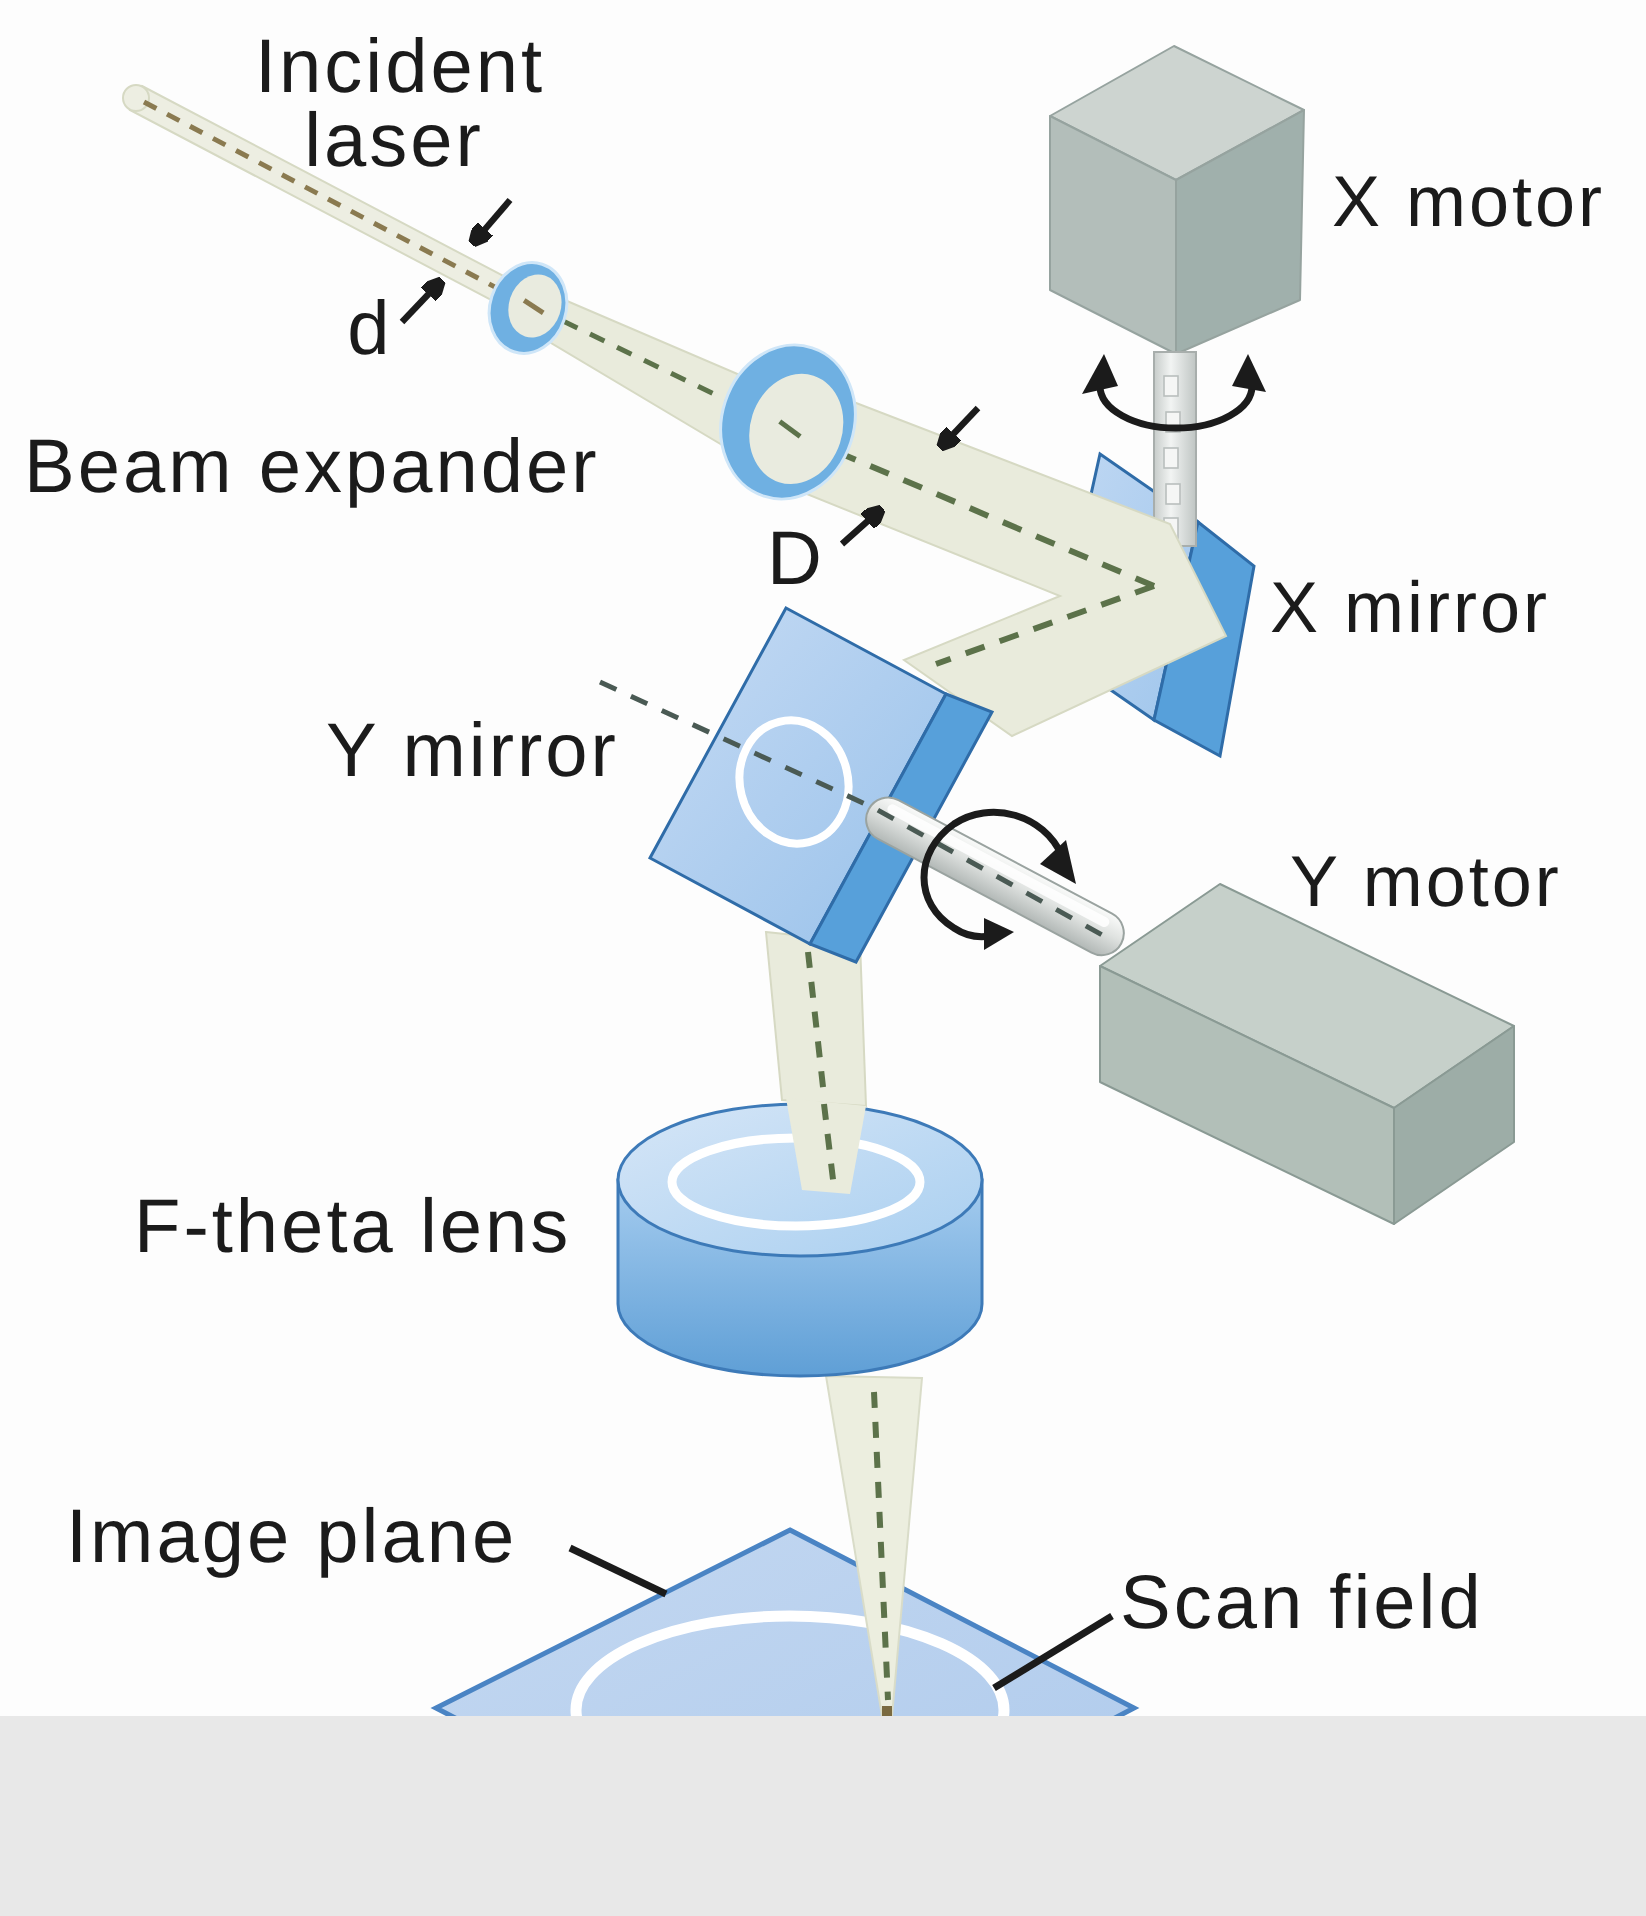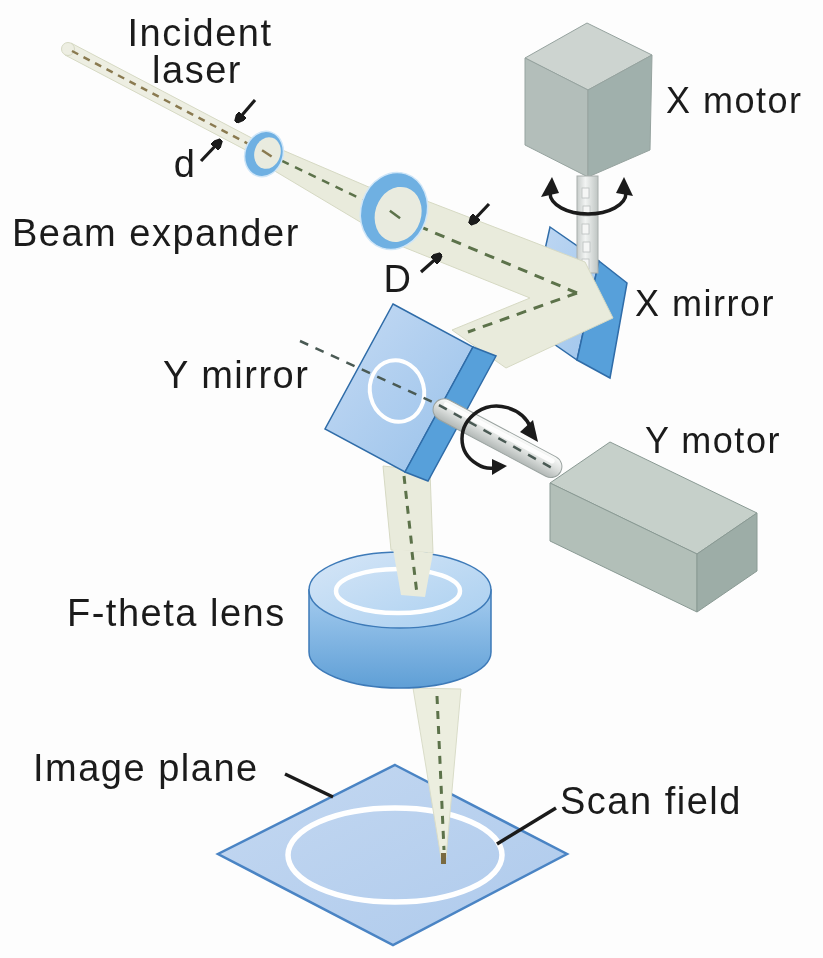--- a/index.html
+++ b/index.html
@@ -1,17 +1,17 @@
 <!DOCTYPE html>
 <html><head>
 <meta charset="utf-8">
 <style>
   html,body{margin:0;padding:0;background:#e8e8e8;}
   .canvas{
-    position:relative;width:823px;height:958px;margin:0 auto;
+    position:relative;width:823px;height:858px;margin:0 auto;
     background:#fdfdfd;overflow:hidden;
     font-family:"Liberation Sans", sans-serif;
   }
   svg{display:block;}
   text{
     font-family:"Liberation Sans", sans-serif;
     fill:#1b1b1b;
     letter-spacing:1.5px;
   }
   .lbl{font-size:38px;}

